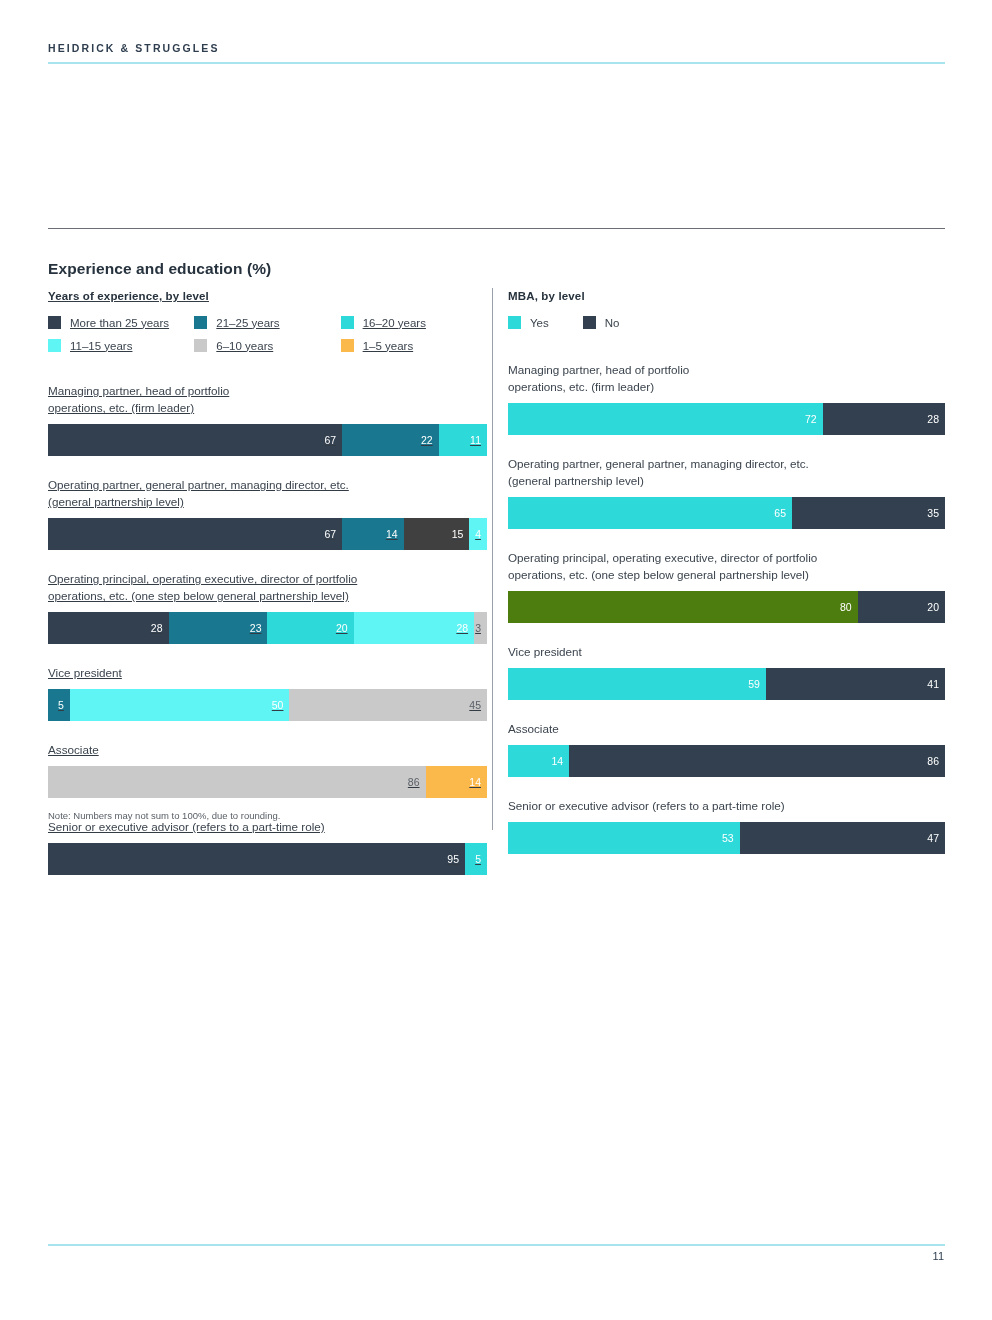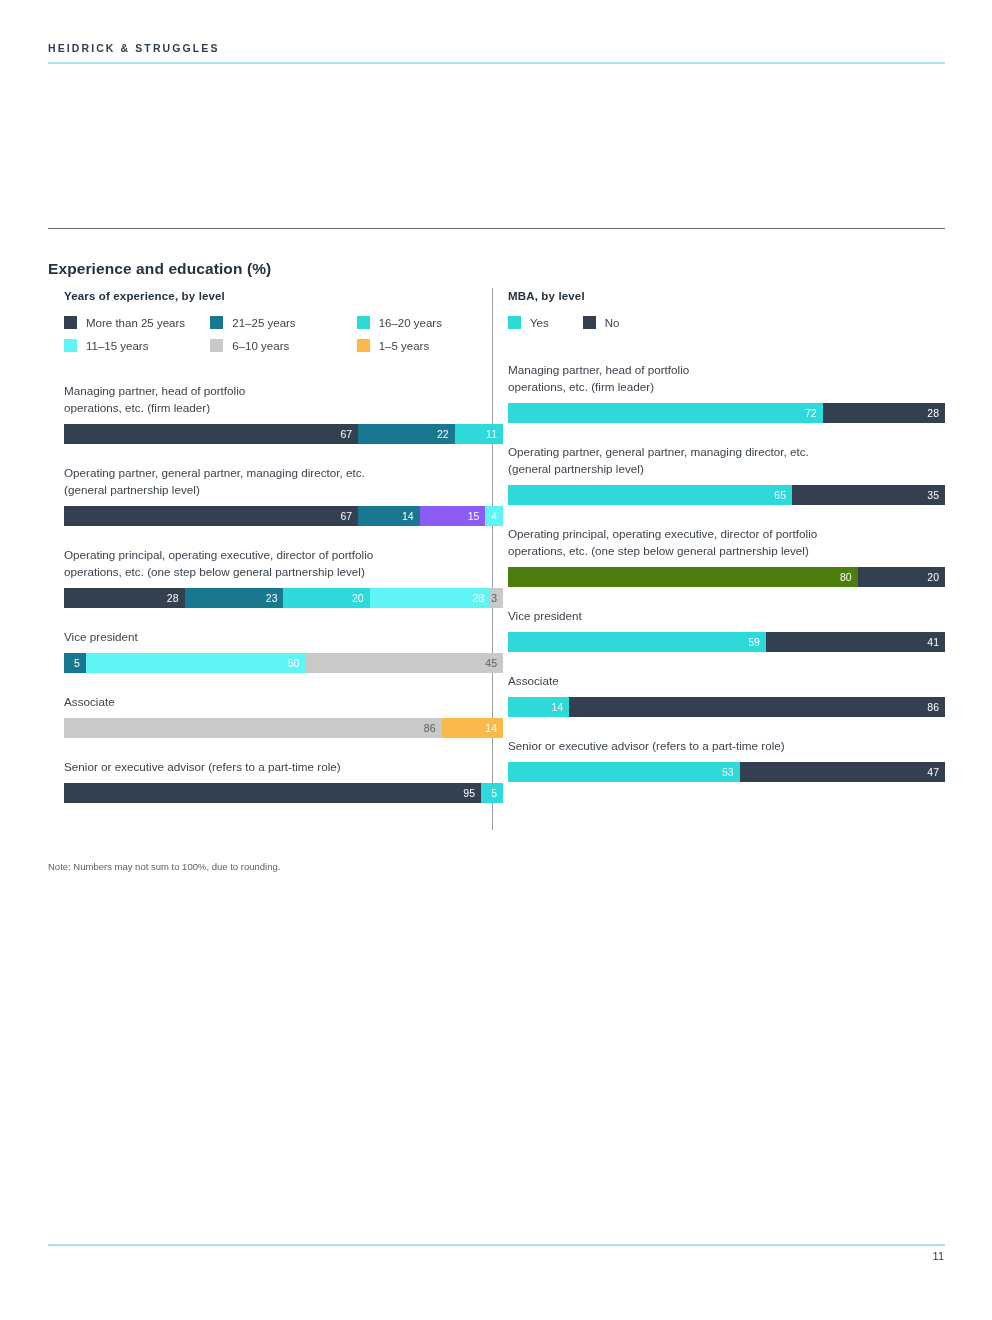--- a/index.html
+++ b/index.html
@@ -56,21 +56,21 @@
     font-weight: 700;
     color: #26323d;
     letter-spacing: 0.1px;
   }
 
   
   .col {
     position: absolute;
     top: 290px;
   }
-  .col-left  { left: 64px;  width: 439px; }
+  .col-left  { left: 48px;  width: 439px; text-decoration: underline; }
   .col-right { left: 508px; width: 437px; }
 
   .col-divider {
     position: absolute;
     left: 492px;
     top: 288px;
     width: 1px;
     height: 542px;
     background: #9aa0a8;
   }
@@ -110,42 +110,42 @@
   .bar-group { margin-top: 20px; }
   .bar-label {
     font-size: 11.7px;
     line-height: 17px;
     color: #3b444e;
     margin-bottom: 8px;
     white-space: pre-line;
   }
   .bar {
     display: flex;
-    height: 20px;
+    height: 32px;
     width: 100%;
     overflow: hidden;
   }
   .seg {
     display: flex;
     align-items: center;
     justify-content: flex-end;
     font-size: 10.5px;
     box-sizing: border-box;
     padding-right: 6px;
     overflow: hidden;
     white-space: nowrap;
   }
   .seg.light-text  { color: #ffffff; }
   .seg.dark-text   { color: #5a6068; }
 
   
   .note {
     position: absolute;
     left: 48px;
-    top: 861px;
+    top: 810px;
     font-size: 9.5px;
     color: #5a6068;
   }
 
   
   .footer-rule {
     position: absolute;
     left: 48px;
     top: 1244px;
     width: 897px;
@@ -221,21 +221,21 @@
         <div class="bar-group">
           <div class="bar-label">Operating partner, general partner, managing director, etc.
 (general partnership level)</div>
           <div class="bar">
             <div class="seg light-text" title="More than 25 years: 67" style="background: rgb(50, 64, 79); flex: 0 0 67%;">
               <span>67</span>
             </div>
             <div class="seg light-text" title="21–25 years: 14" style="background: rgb(25, 120, 143); flex: 0 0 14%;">
               <span>14</span>
             </div>
-            <div class="seg light-text" title="16–20 years: 15" style="background: #8b5cf6; flex: 0 0 15%;">
+            <div class="seg light-text" title="16–20 years: 15" style="background: #404040; flex: 0 0 15%;">
               <span>15</span>
             </div>
             <div class="seg light-text" title="11–15 years: 4" style="background: rgb(95, 245, 245); flex: 0 0 4%;">
               <span>4</span>
             </div>
           </div>
         </div>
         <div class="bar-group">
           <div class="bar-label">Operating principal, operating executive, director of portfolio
 operations, etc. (one step below general partnership level)</div>

